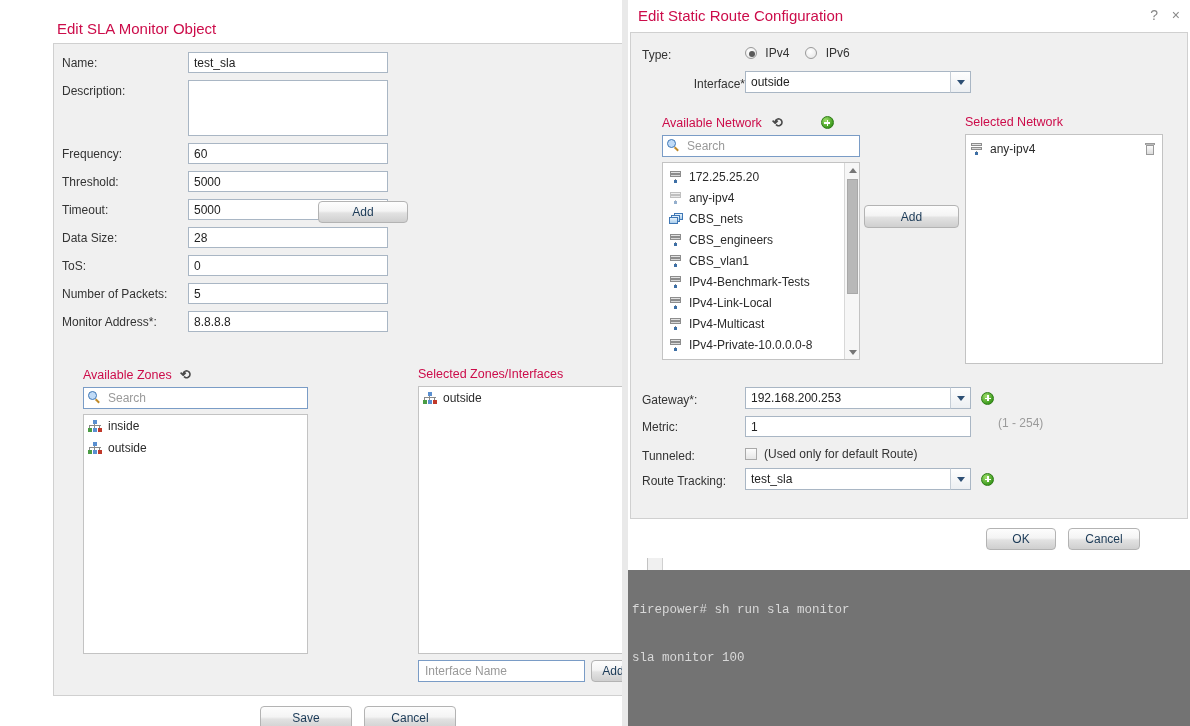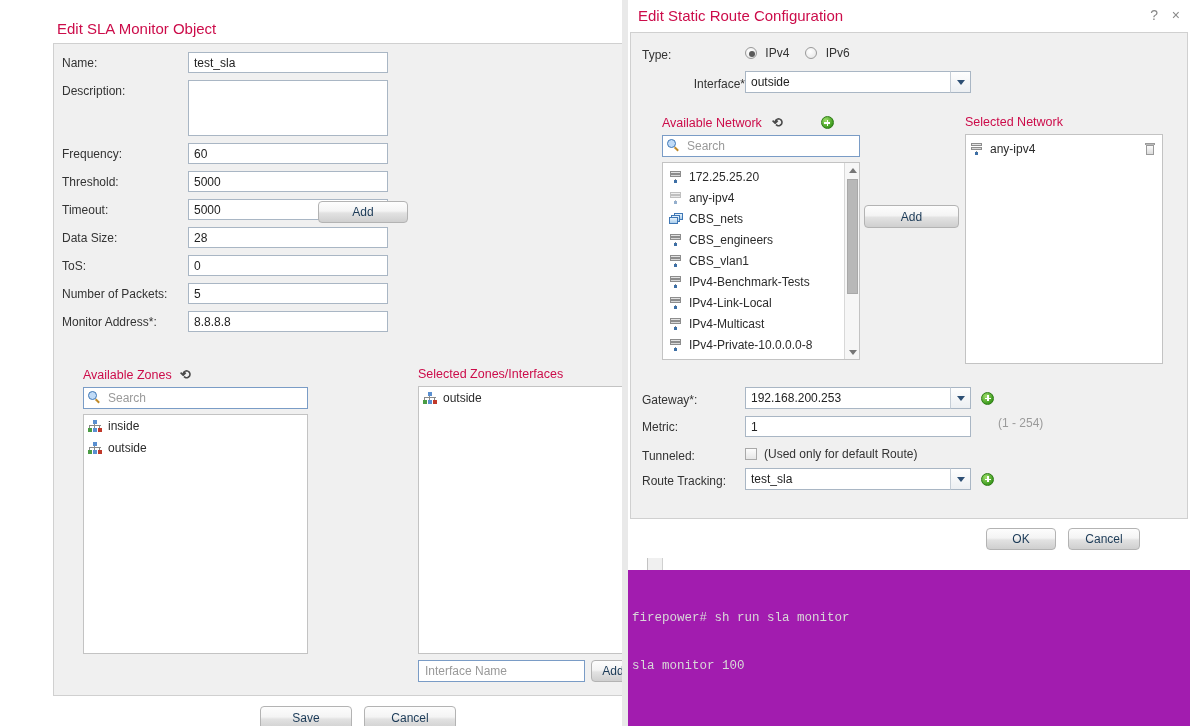--- a/index.html
+++ b/index.html
@@ -235,26 +235,26 @@
     display: flex; align-items: center; justify-content: center;
     cursor: pointer;
   }
   .carw .tri2 { width: 0; height: 0;
     border-left: 4px solid transparent; border-right: 4px solid transparent;
     border-top: 5px solid #2d4f74; }
 
   
   .term {
     position: absolute;
-    background: #a21caf;
+    background: #737373;
     color: #d8d8d8;
     font-family: "Liberation Mono", "DejaVu Sans Mono", monospace;
     font-size: 12.5px;
     line-height: 16px;
-    padding: 8px 4px 4px 4px;
+    padding: 0 4px 4px 4px;
     overflow: hidden;
     white-space: pre;
   }
 
   .vdiv { position: absolute; background: #e9e9e9; }
   .muted { color: #9b9b9b; font-size: 12px; }
 </style>
 </head>
 <body>
 

